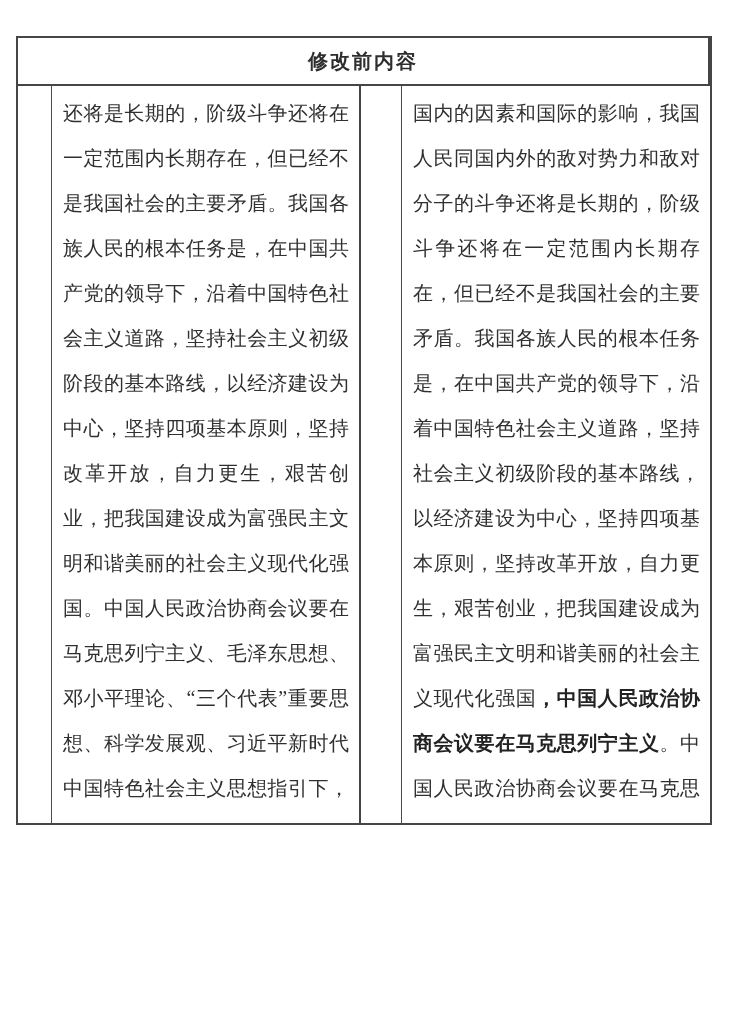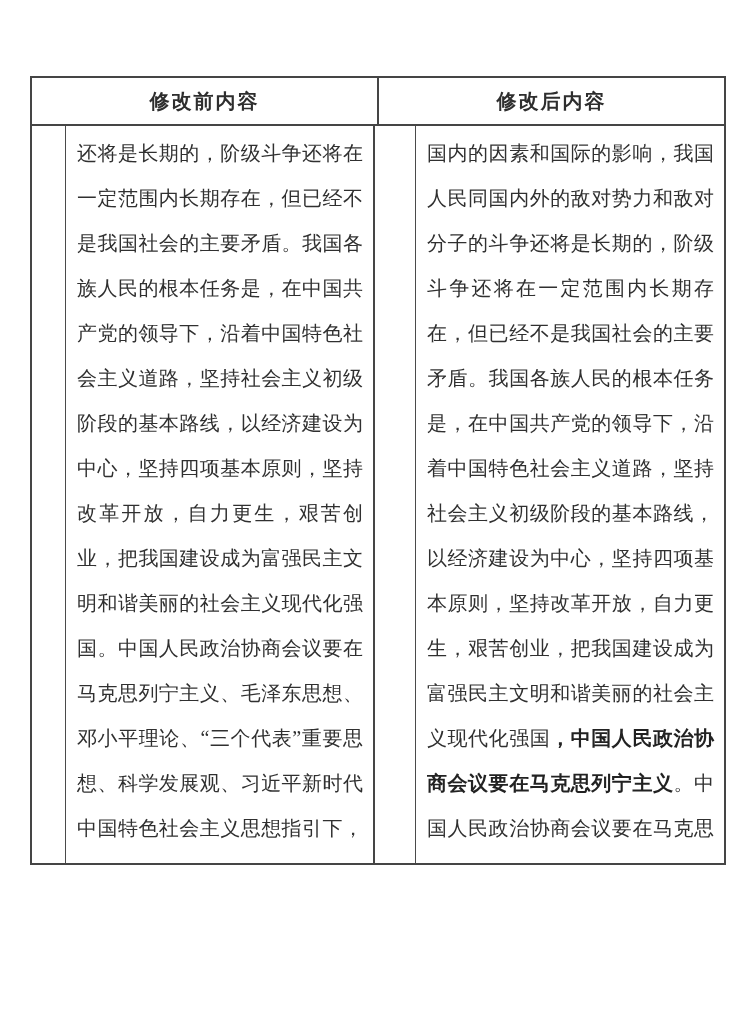--- a/index.html
+++ b/index.html
@@ -9,30 +9,29 @@
   }
   .page {
     position: relative;
     width: 748px;
     height: 1023px;
     background: #ffffff;
     font-family: "Liberation Serif", "DejaVu Serif", serif;
   }
   .cmp-table {
     position: absolute;
-    left: 30px;
+    left: 16px;
     top: 36px;
     width: 696px;
     height: 789px;
     box-sizing: border-box;
     border: 2px solid #454545;
     display: flex;
     flex-direction: column;
     background: #ffffff;
-    margin-top: 40px;
   }
   .header-row {
     display: flex;
     flex: 0 0 46px;
     border-bottom: 2px solid #454545;
   }
   .hcell {
     flex: 1 1 50%;
     display: flex;
     align-items: center;
@@ -85,21 +84,20 @@
   }
 </style>
 </head>
 <body>
 
 <div class="page">
   <div class="cmp-table">
 
     <div class="header-row">
       <div class="hcell before">修改前内容</div>
-      <div class="hcell after">修改后内容</div>
     </div>
 
     <div class="body-row">
 
       <div class="numcell first"></div>
 
       <div class="textcell before">
         <p><span>还将是长期的，阶级斗争还将在一定范围内长期存在，但已经不是我国社会的主要矛盾。我国各族人民的根本任务是，在中国共产党的领导下，沿着中国特色社会主义道路，坚持社会主义初级阶段的基本路线，以经济建设为中心，坚持四项基本原则，坚持改革开放，自力更生，艰苦创业，把我国建设成为富强民主文明和谐美丽的社会主义现代化强国。中国人民政治协商会议要在马克思列宁主义、毛泽东思想、邓小平理论、“三个代表”重要思想、科学发展观、习近平新时代中国特色社会主义思想指引下，高举爱国主义、社会主义旗帜，坚定中国特色社会主义道路自信、理论自信、制度自信、文化自信，坚持大团结大联合，坚</span></p>
       </div>
 

